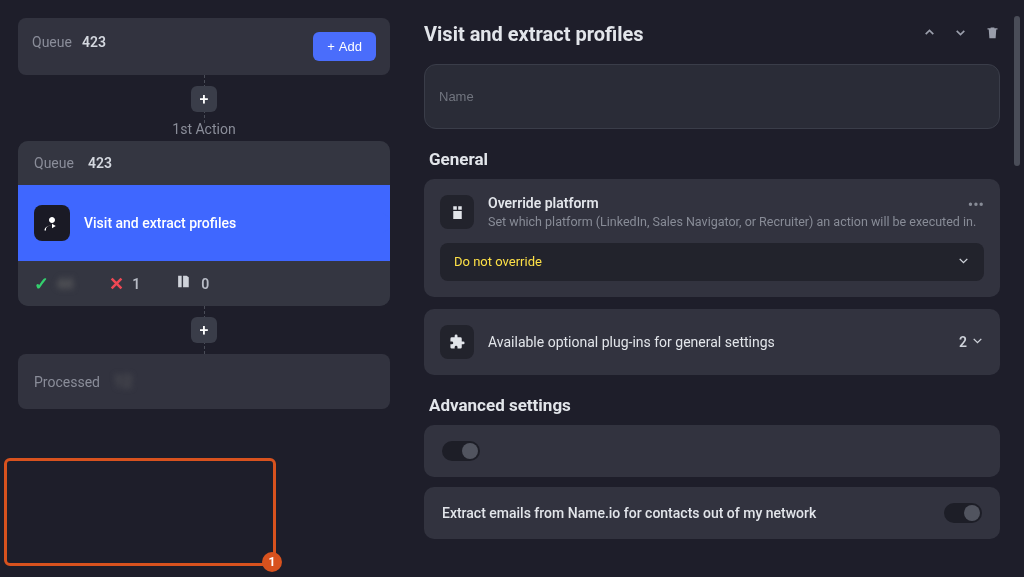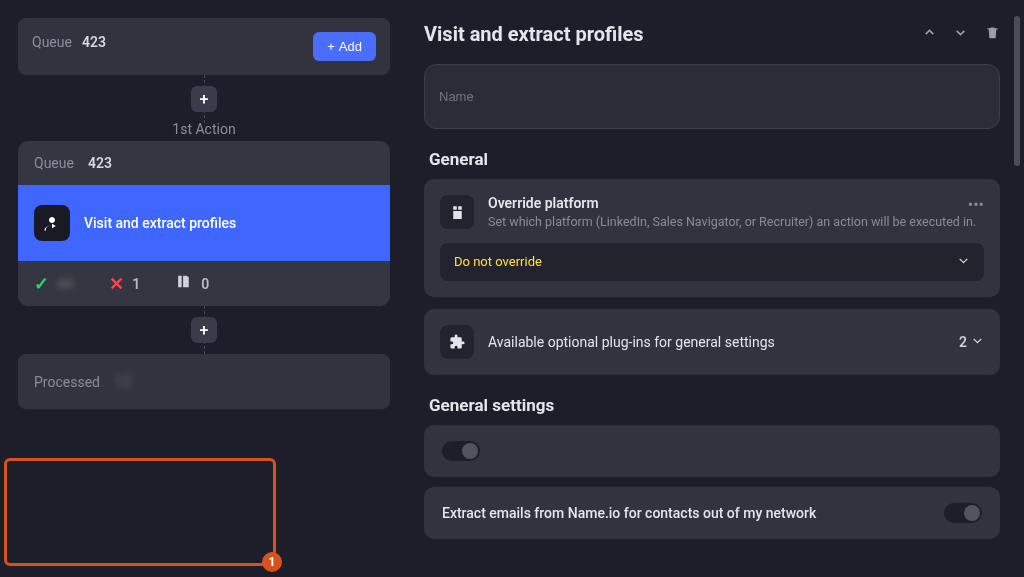--- a/index.html
+++ b/index.html
@@ -305,21 +305,21 @@
       <div class="plugin-count">
         <span>2</span>
         <span>
           <svg width="13" height="13" viewBox="0 0 24 24" fill="none" stroke="#cfd3da" stroke-width="2.5">
               <polyline points="5 9 12 16 19 9"></polyline>
             </svg>
         </span>
       </div>
     </div>
 
-    <div class="section-heading">General settings</div>
+    <div class="section-heading">Advanced settings</div>
 
     <div class="toggle-row">
       <div class="toggle"></div>
     </div>
 
     <div class="toggle-row">
       <div class="tlabel">Extract emails from Name.io for contacts out of my network</div>
       <div class="toggle"></div>
     </div>
 

